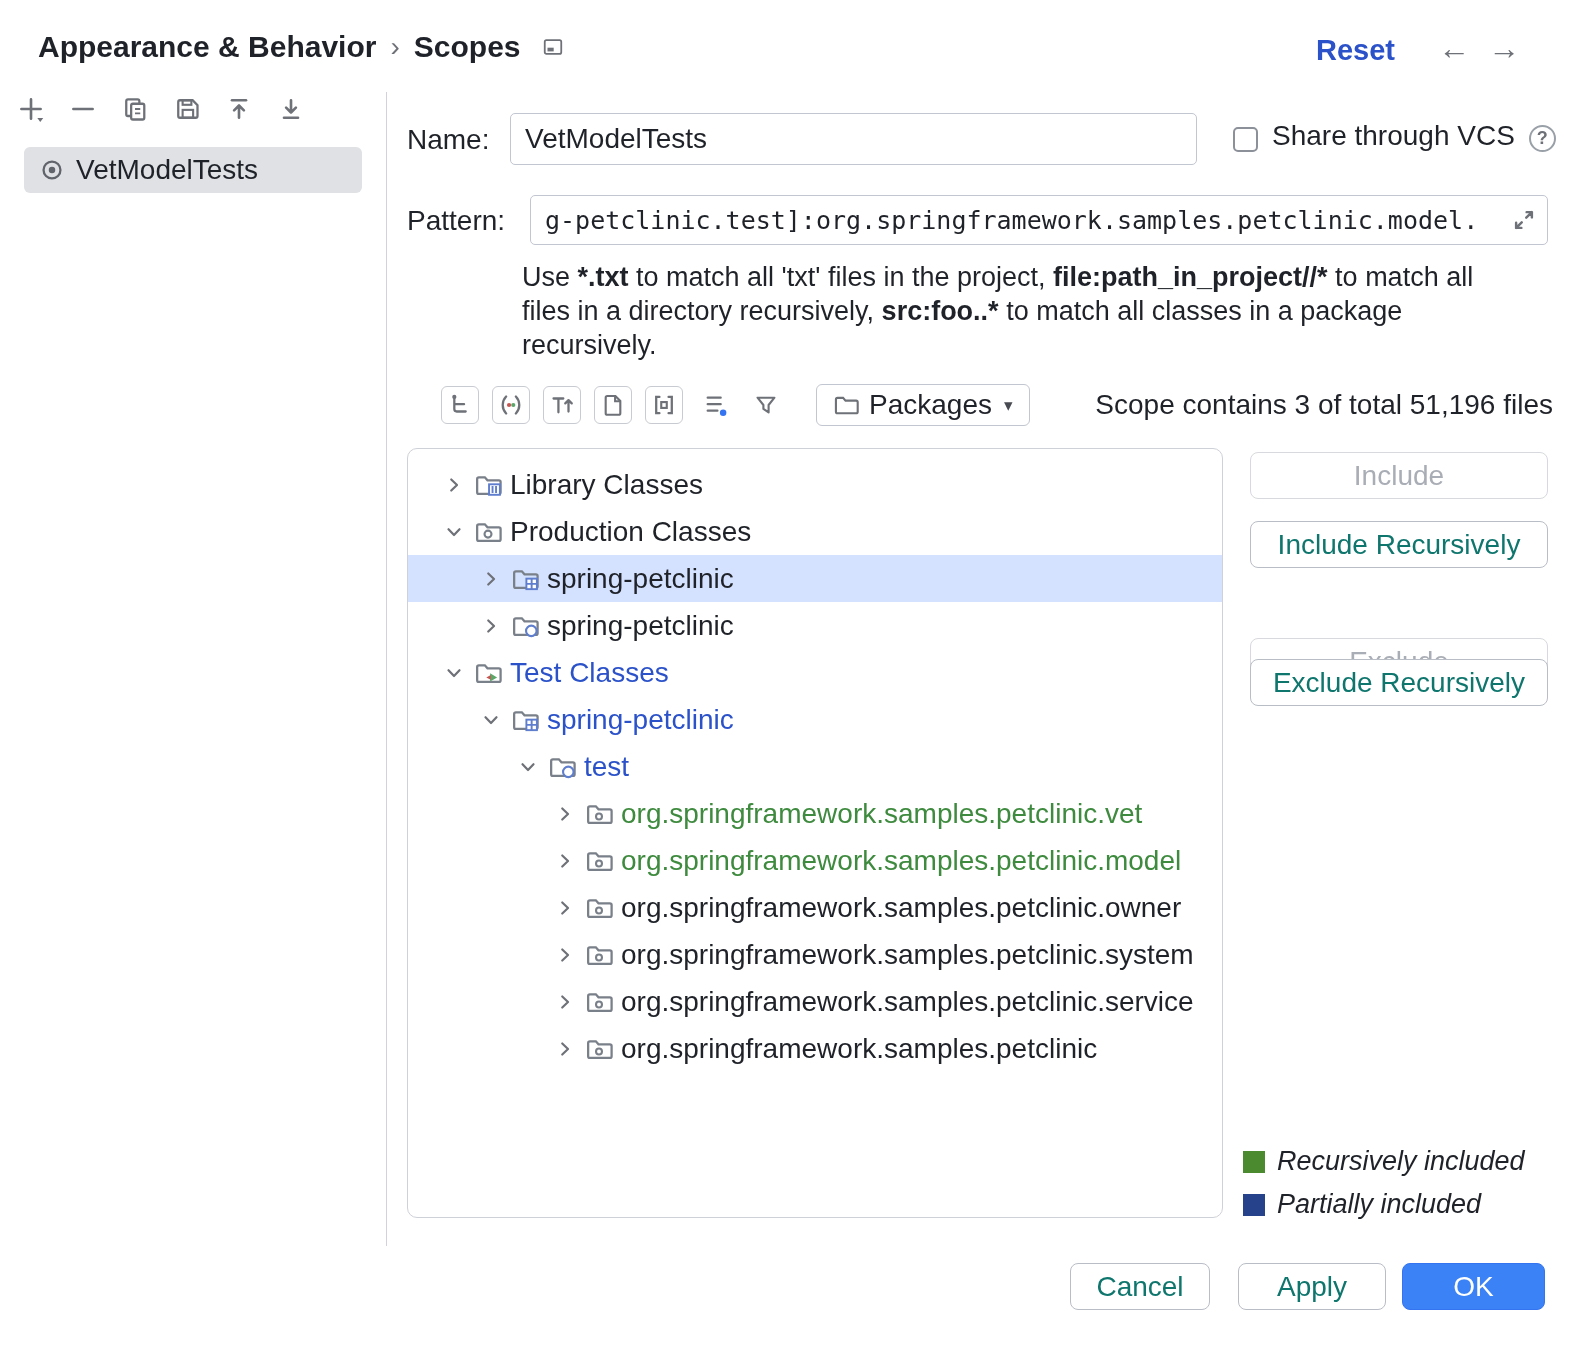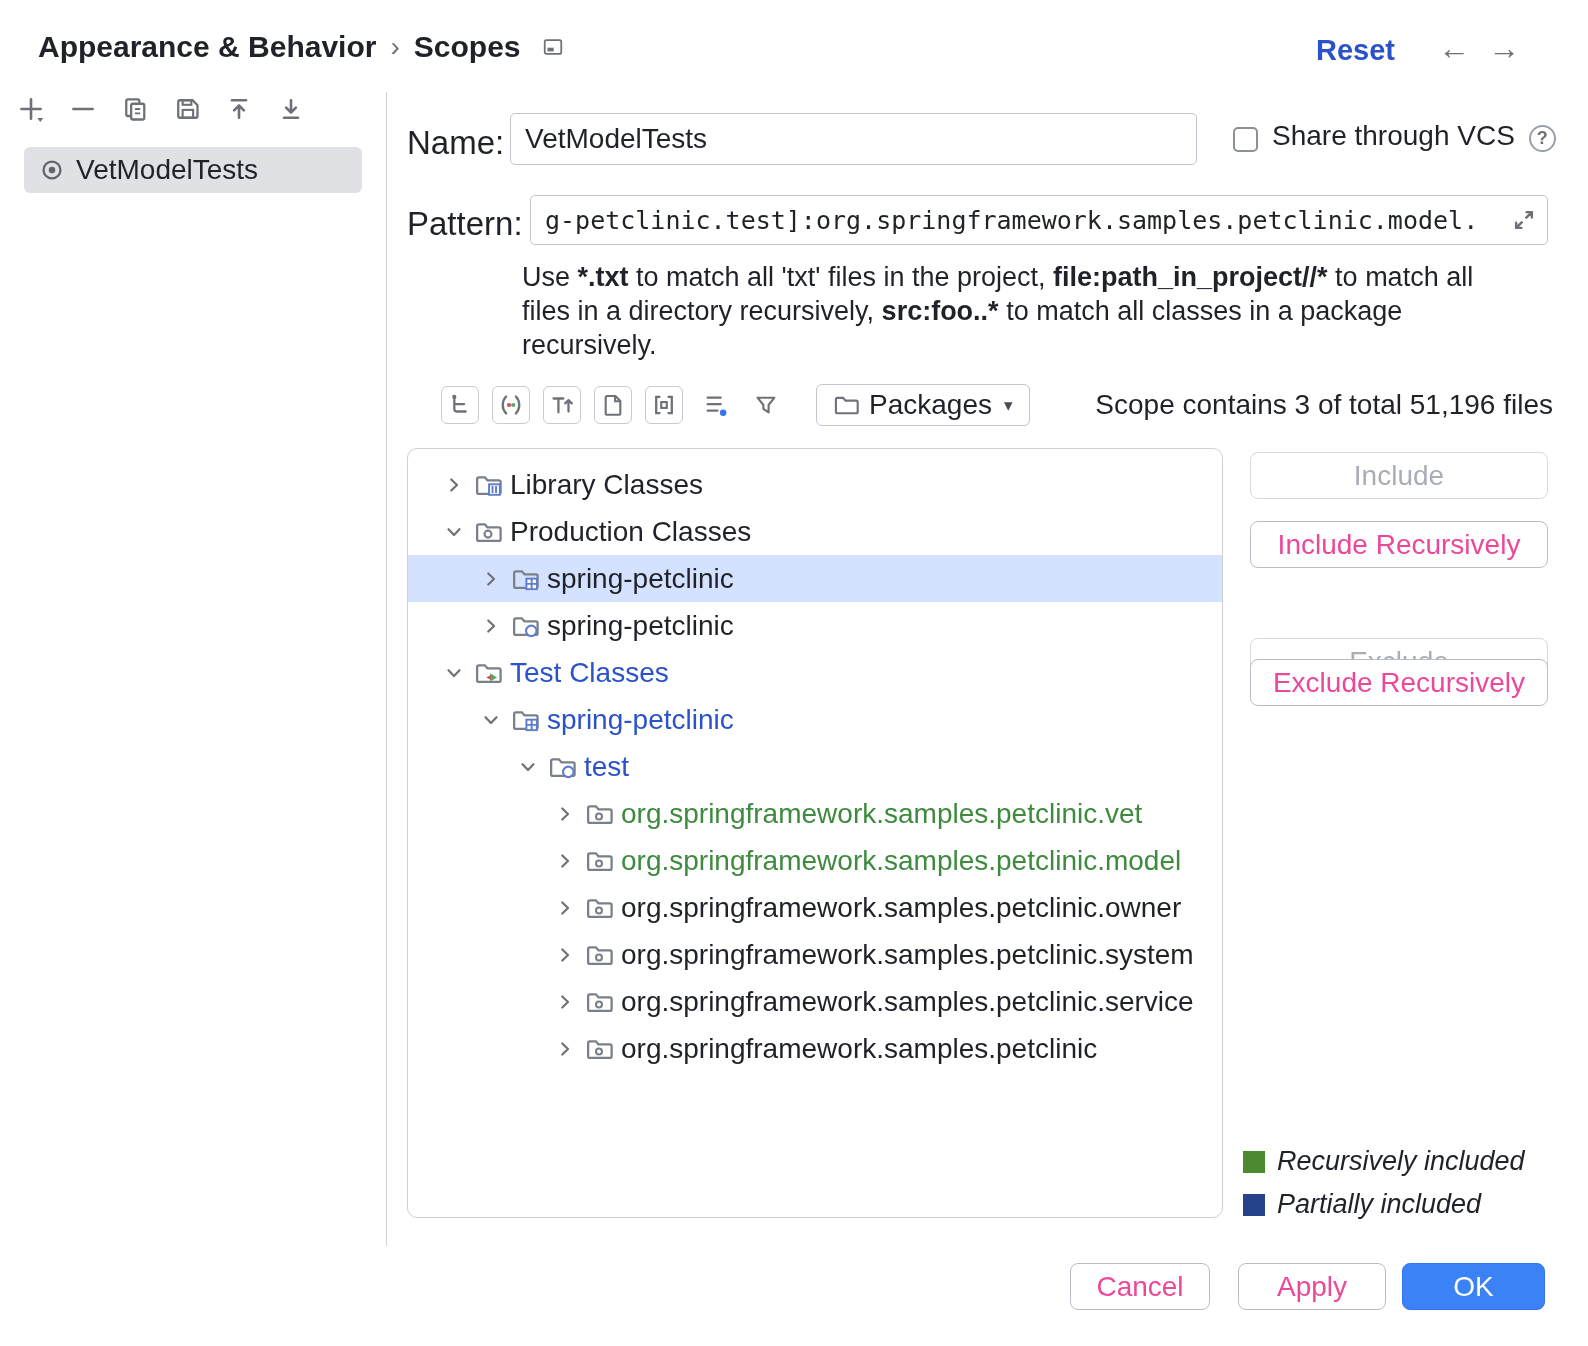--- a/index.html
+++ b/index.html
@@ -14,21 +14,21 @@
   .reset-link { left:1316px; top:34px; color:#2B52C9; font-weight:bold; font-size:29px; cursor:pointer; }
   .nav-arrow { top:30px; font-size:32px; color:#6E7177; cursor:pointer; }
 
   
   .side-toolbar { left:16px; top:94px; display:flex; gap:22px; }
   .tool-icon { width:30px; height:30px; display:flex; align-items:center; justify-content:center; cursor:pointer; }
   .scope-item { left:24px; top:147px; width:338px; height:46px; background:#DFE1E5; border-radius:6px; display:flex; align-items:center; padding-left:14px; gap:10px; font-size:28px; cursor:pointer; }
   .v-divider { left:386px; top:92px; width:1px; height:1154px; background:#D1D3D9; }
 
   
-  .flabel { font-size:33px; }
+  .flabel { font-size:28px; }
   .name-label { left:407px; top:124px; }
   .pattern-label { left:407px; top:205px; }
   .text-input { border:1px solid #C2C6D0; border-radius:5px; font-size:28px; padding:0 14px; color:#1F2228; background:#fff; width:100%; height:100%; outline:none; font-family:"Liberation Sans", sans-serif; }
   .name-wrap { left:510px; top:113px; width:687px; height:52px; }
   .pattern-wrap { left:530px; top:195px; width:1018px; height:50px; }
   .pattern-wrap .text-input { font-family:"DejaVu Sans Mono", monospace; font-size:25px; }
   .expand-icon { position:absolute; right:10px; top:11px; cursor:pointer; }
   .vcs-group { left:1233px; top:120px; display:flex; align-items:flex-end; gap:14px; }
   .checkbox { width:25px; height:25px; border:2px solid #8C9099; border-radius:5px; background:#fff; cursor:pointer; }
   .vcs-label { font-size:28px; }
@@ -50,21 +50,21 @@
   .trow.selected { background:#D4E2FF; }
   .lvl0 { padding-left:34px; } .lvl1 { padding-left:71px; } .lvl2 { padding-left:108px; } .lvl3 { padding-left:145px;text-align:right; }
   .chev { width:24px; height:24px; display:flex; align-items:center; justify-content:center; flex:none; }
   .chev.expanded svg { transform:rotate(90deg); }
   .ficon { width:28px; height:28px; display:flex; align-items:center; justify-content:center; flex:none; }
   .rlabel { font-size:28px; white-space:nowrap; }
   .c-blue { color:#2B52C9; }
   .c-green { color:#3E8A3E; }
 
   
-  .btn { border:1px solid #B9BDC5; border-radius:8px; background:#fff; font-size:28px; color:#ec4899; display:flex; align-items:center; justify-content:center; cursor:pointer; font-family:"Liberation Sans", sans-serif; }
+  .btn { border:1px solid #B9BDC5; border-radius:8px; background:#fff; font-size:28px; color:#0f766e; display:flex; align-items:center; justify-content:center; cursor:pointer; font-family:"Liberation Sans", sans-serif; }
   .btn.disabled { color:#A9ADB5; border-color:#D7D9DE; cursor:default; }
   .btn.primary { background:#3b82f6; border-color:#3574F0; color:#fff; }
   .act-btn { left:1250px; width:298px; height:47px; }
 
   
   .legend-row { left:1243px; display:flex; align-items:center; gap:12px; font-size:27px;font-style:italic; }
   .legend-swatch { width:22px; height:22px; flex:none; }
 
   
   .foot-btn { top:1263px; height:47px; }

